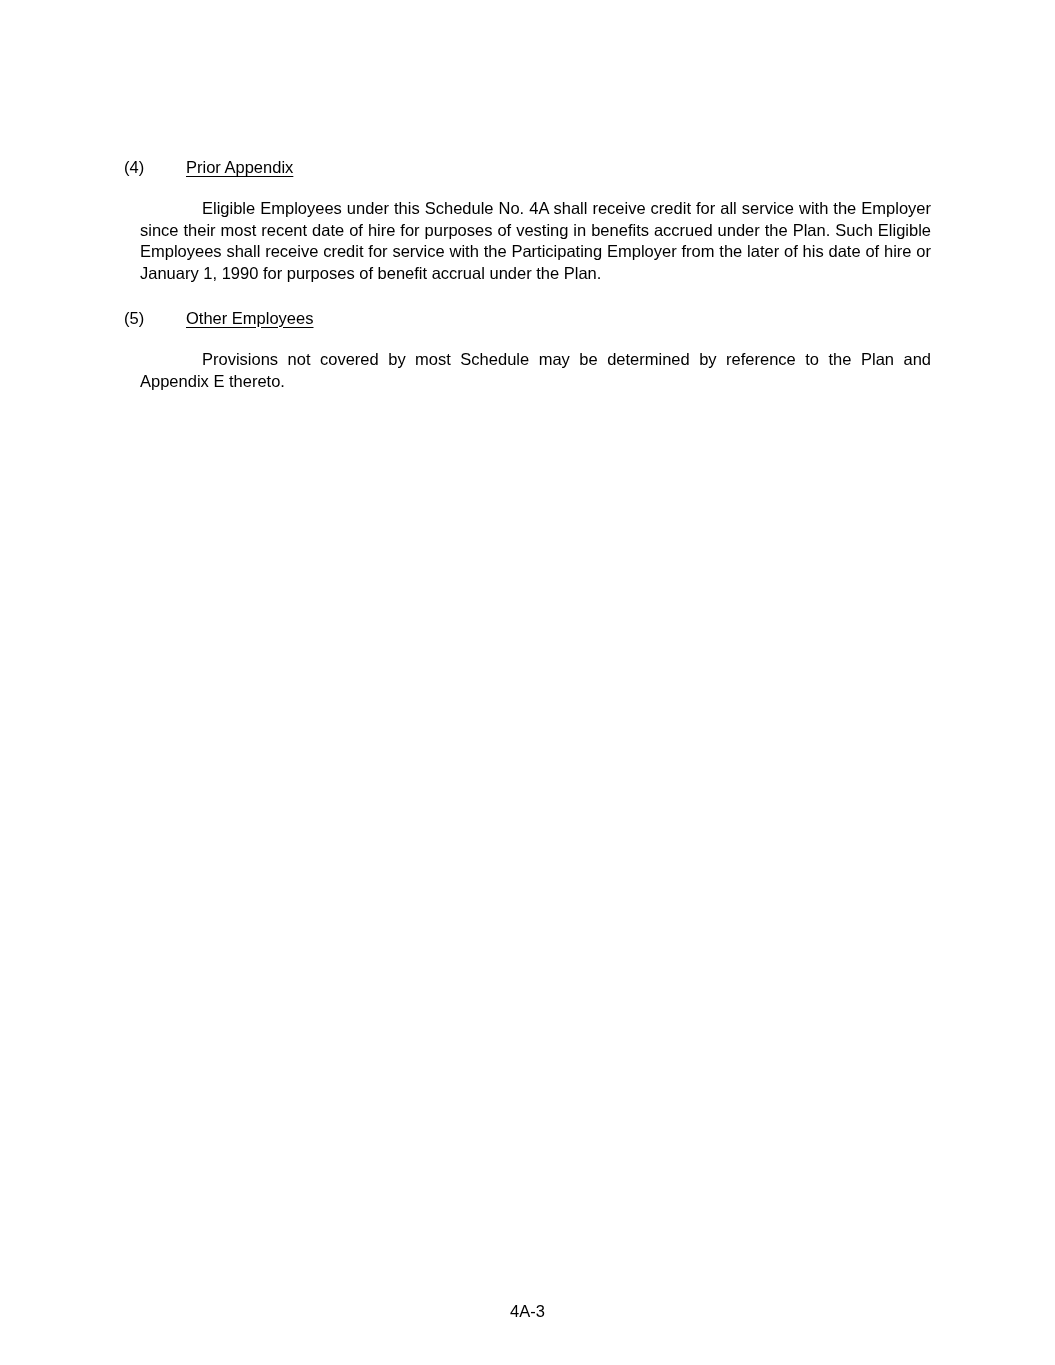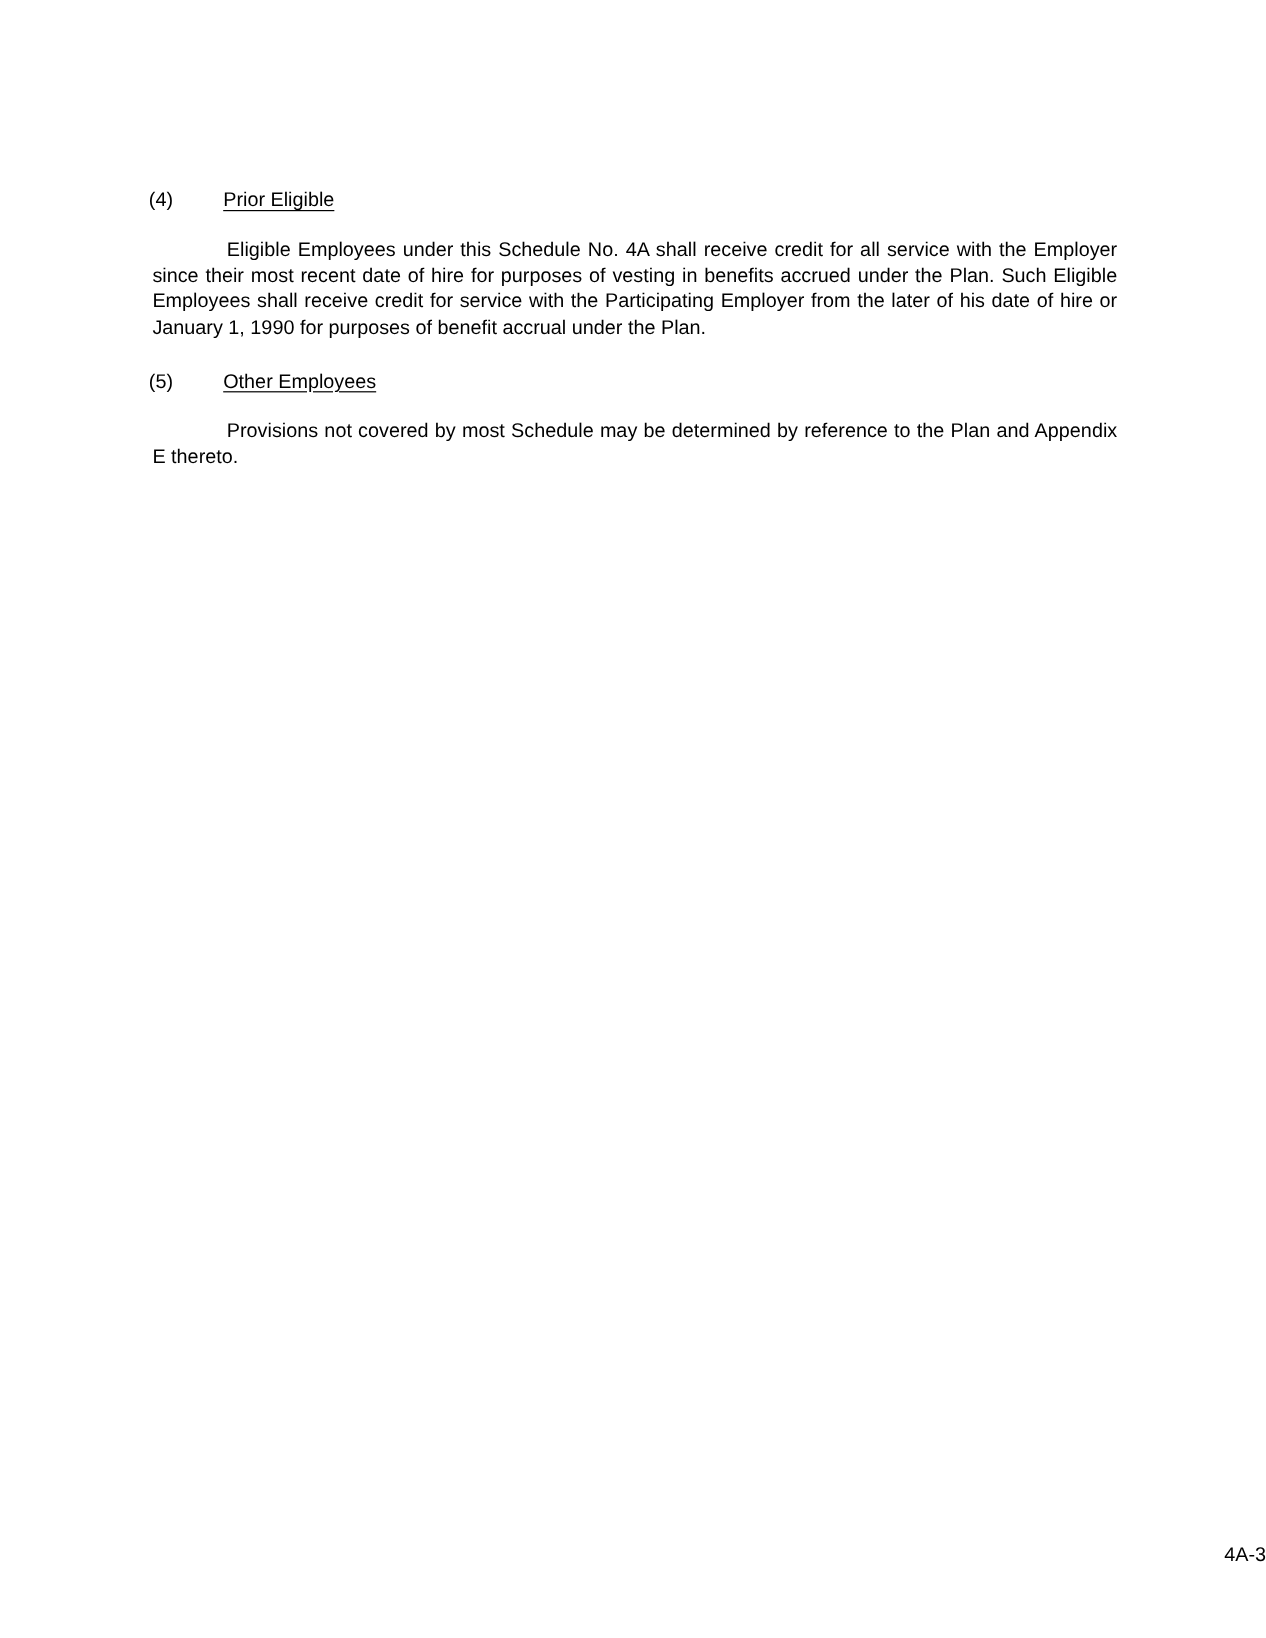--- a/index.html
+++ b/index.html
@@ -35,48 +35,48 @@
   .section-number {
     display: inline-block;
     width: 62px;
     flex: 0 0 62px;
   }
   .section-title {
     text-decoration: underline;
     text-underline-offset: 3px;
   }
   .body-paragraph {
-    margin: 0 0 22px 3px;
+    margin: 0 0 22px 16px;
     text-align: justify;
     text-indent: 62px;
     line-height: 21.7px;
   }
   .section-block {
     margin-bottom: 22px;
   }
   .page-number {
     position: absolute;
     left: 0;
     right: 0;
-    bottom: 58px;
-    text-align: right;
+    bottom: 43px;
+    text-align: center;
     font-size: 16.5px;
     line-height: 22px;
   }
 </style>
 </head>
 <body>
 
 <div class="page">
   <div class="content">
 
     <div class="section-block">
       <div class="section-heading">
         <span class="section-number">(4)</span>
-        <span class="section-title">Prior Eligible</span>
+        <span class="section-title">Prior Appendix</span>
       </div>
       <p class="body-paragraph">Eligible Employees under this Schedule No. 4A shall receive credit for all service with the Employer since their most recent date of hire for purposes of vesting in benefits accrued under the Plan.  Such Eligible Employees shall receive credit for service with the Participating Employer from the later of his date of hire or January 1, 1990 for purposes of benefit accrual under the Plan.</p>
     </div>
 
     <div class="section-block">
       <div class="section-heading">
         <span class="section-number">(5)</span>
         <span class="section-title">Other Employees</span>
       </div>
       <p class="body-paragraph">Provisions not covered by most Schedule may be determined by reference to the Plan and Appendix E thereto.</p>

